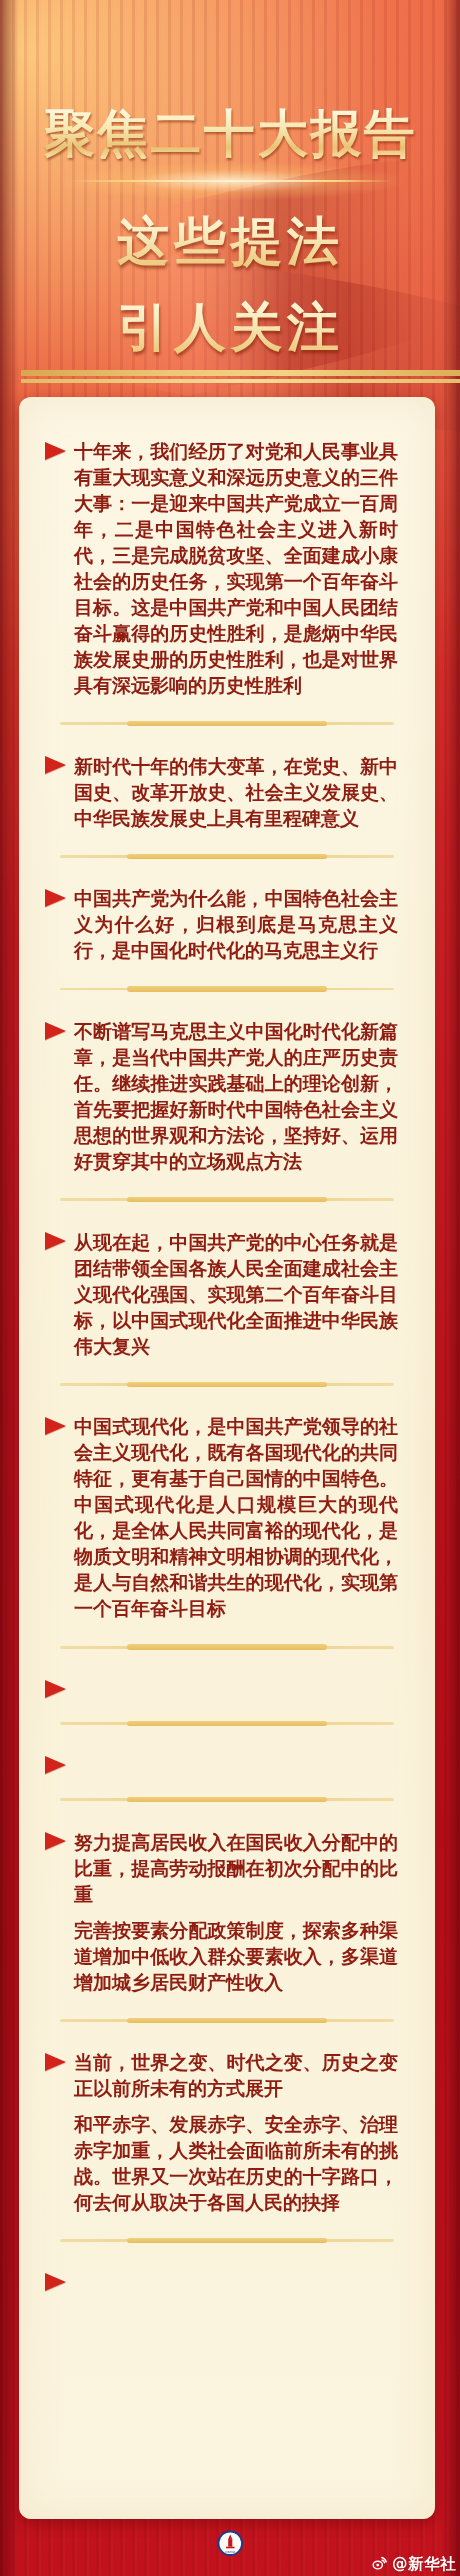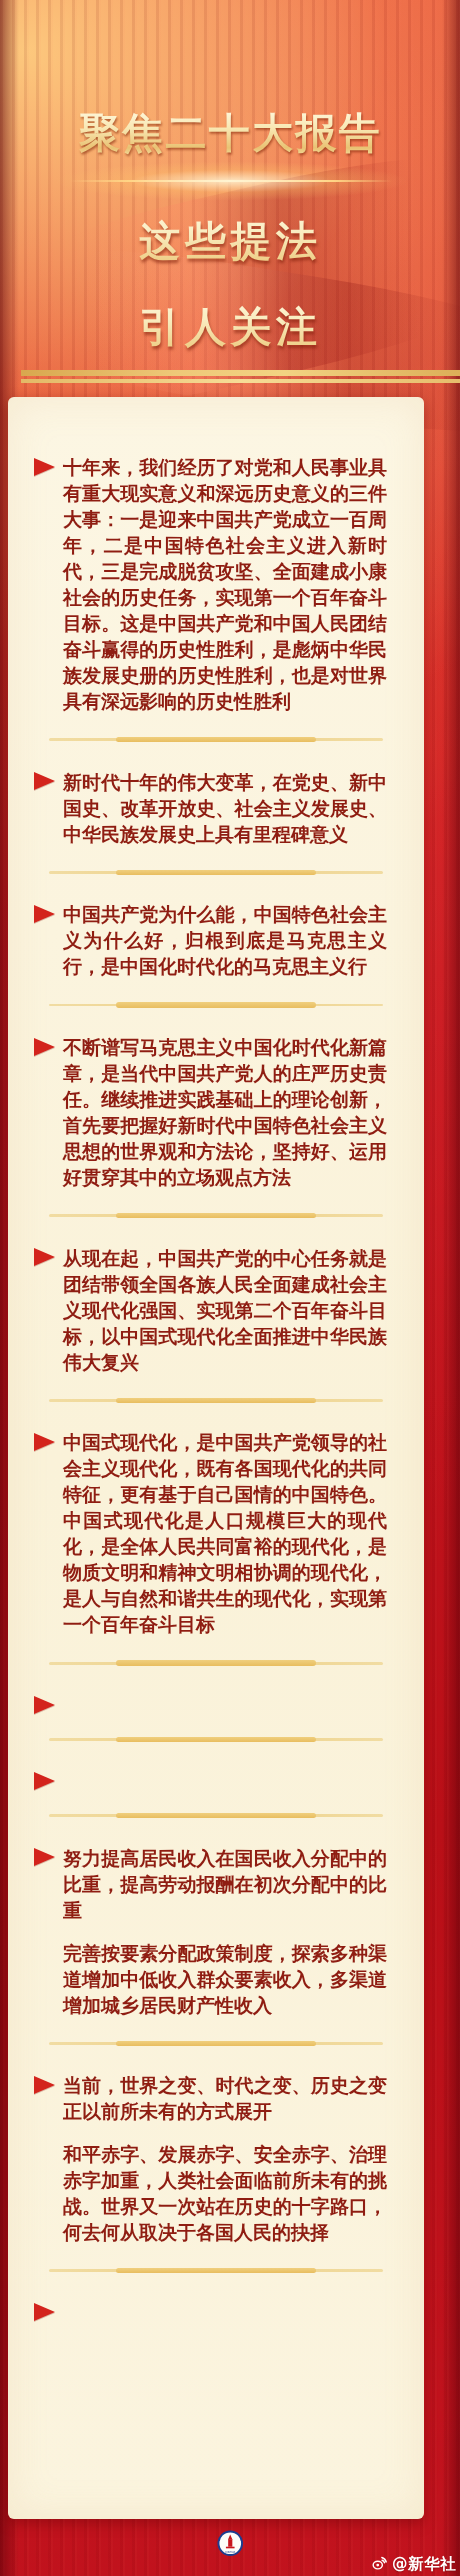--- a/index.html
+++ b/index.html
@@ -18,55 +18,55 @@
   .ribbon.r1{top:190px;left:-127px;width:749px;height:190px;transform:rotate(-13deg);
     background:linear-gradient(100deg, rgba(255,255,255,0) 28%, rgba(255,130,100,.22) 43%, rgba(140,5,12,.30) 55%, rgba(255,255,255,0) 72%);}
   .ribbon.r2{top:271px;left:-86px;width:720px;height:138px;transform:rotate(9deg);
     background:linear-gradient(80deg, rgba(255,255,255,0) 25%, rgba(255,170,140,.16) 45%, rgba(120,0,8,.22) 60%, rgba(255,255,255,0) 78%);}
   .edge{position:absolute;top:0;bottom:0;width:19px;pointer-events:none;}
   .edge.left{left:0;background:linear-gradient(90deg, rgba(88,0,8,.55), rgba(88,0,8,0));}
   .edge.right{right:0;background:linear-gradient(270deg, rgba(88,0,8,.55), rgba(88,0,8,0));}
 
   .header{position:relative;text-align:center;padding-top:108px;}
   .kicker{
-    font-size:41px;font-weight:bold;letter-spacing:2.3px;line-height:51px;
+    font-size:51px;font-weight:bold;letter-spacing:2.3px;line-height:51px;
     background:linear-gradient(180deg,#fff9e0 0%,#f8e7b2 40%,#e9c273 78%,#f6e3ab 100%);
     -webkit-background-clip:text;background-clip:text;color:transparent;
     filter:drop-shadow(1.2px 2.3px 1.2px rgba(125,35,5,.55));
   }
   .flare{position:relative;height:2.3px;width:322px;margin:21px auto 0;
     background:linear-gradient(90deg, rgba(255,220,150,0) 0%, #ffd98f 18%, #fff4d4 50%, #ffd98f 82%, rgba(255,220,150,0) 100%);}
   .flare::after{content:'';position:absolute;left:50%;top:50%;width:357px;height:40px;transform:translate(-50%,-50%);
     background:radial-gradient(ellipse at center, rgba(255,244,210,.85) 0%, rgba(255,200,110,.30) 40%, rgba(255,200,110,0) 70%);}
   .big-title{margin-top:16px;}
   .big-title .line{
-    font-size:41px;font-weight:bold;letter-spacing:4.6px;line-height:86px;
+    font-size:52px;font-weight:bold;letter-spacing:4.6px;line-height:86px;
     background:linear-gradient(180deg,#fffbe9 0%,#f9ecbf 42%,#ecc87c 80%,#f9edc4 100%);
     -webkit-background-clip:text;background-clip:text;color:transparent;
     filter:drop-shadow(1.7px 3.5px 1.7px rgba(120,25,5,.55));
   }
 
   .stripe{position:absolute;left:21px;right:0;}
   .stripe.thick{top:370px;height:6.3px;background:linear-gradient(90deg,#d8a74e,#eec878 35%,#f2d382 60%,#dcae58);}
   .stripe.thin{top:379px;height:4px;background:linear-gradient(90deg,#e3b967,#f6dc96 50%,#e6bd6c);}
 
   .card{
-    position:absolute;left:8px;top:397px;width:416px;height:2122px;
+    position:absolute;left:19px;top:397px;width:416px;height:2122px;
     background:linear-gradient(180deg,#fcf6e3 0%, #faf2d9 50%, #fbf4de 100%);
     box-shadow:0 4.6px 12.7px rgba(95,0,4,.38), inset 0 0 40px rgba(214,178,122,.18);
-    padding-top:57px;box-sizing:border-box;border-radius:6px;
+    padding-top:41px;box-sizing:border-box;border-radius:12px;
   }
   .item{display:flex;align-items:flex-start;}
   .tri{flex:0 0 auto;width:0;height:0;margin:3.5px 8px 0 26px;
     border-top:9.8px solid transparent;border-bottom:9.8px solid transparent;border-left:21px solid #d3241c;
     filter:drop-shadow(0.6px 1.2px 0.6px rgba(120,10,5,.25));}
   .content{width:324px;}
   .content p{margin:0;font-size:19px;line-height:26px;font-weight:bold;color:#8f1d12;
     text-align:justify;word-break:break-all;line-break:strict;}
-  .content p + p{margin-top:17px;}
+  .content p + p{margin-top:10px;}
   .divider{position:relative;width:334px;height:5.2px;margin:23px auto 26.5px;}
   .divider::before{content:'';position:absolute;left:0;right:0;top:1.2px;height:2.9px;border-radius:1.7px;
     background:linear-gradient(90deg,#f1dca2,#eed189 50%,#f1dca2);}
   .divider::after{content:'';position:absolute;left:67px;top:0;width:200px;height:5.2px;border-radius:2.9px;
     background:linear-gradient(180deg,#f0cf7e,#e8bd5f);}
 
   .emblem{position:absolute;left:217px;top:2530px;width:26.5px;height:26.5px;}
   .credit{position:absolute;right:4.6px;top:2554px;display:flex;gap:3.5px;color:#ffffff;}
   .credit .txt{font-size:15.5px;font-weight:bold;letter-spacing:0.6px;text-shadow:0 0.6px 1.2px rgba(90,0,0,.4);}
   .wicon{width:17.3px;height:17.3px;}

